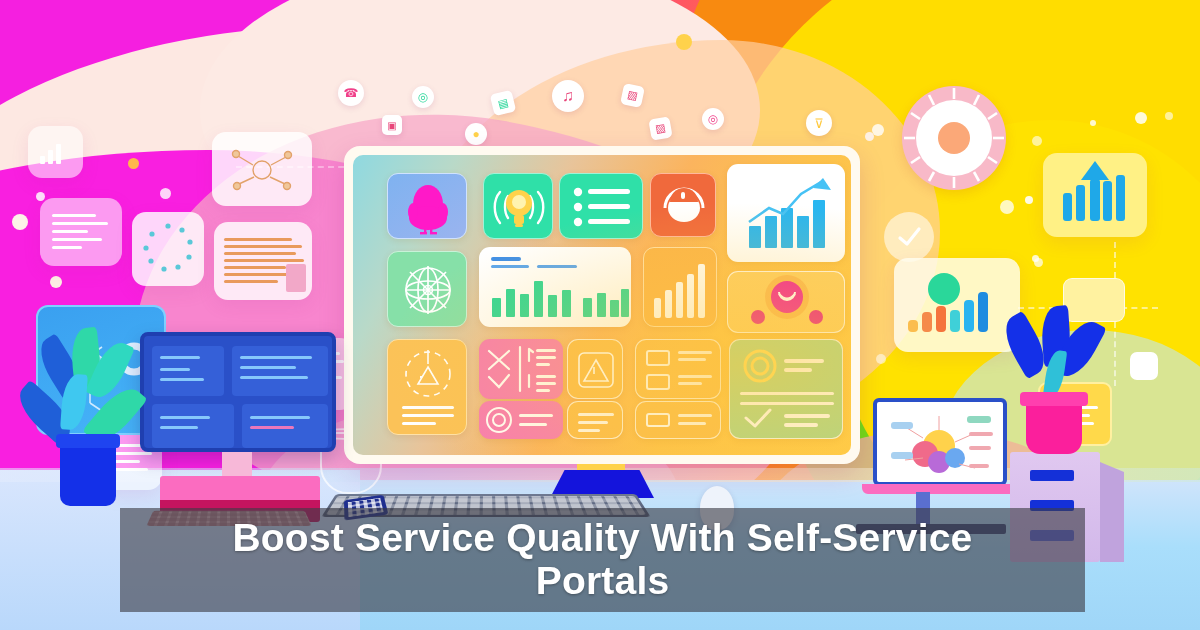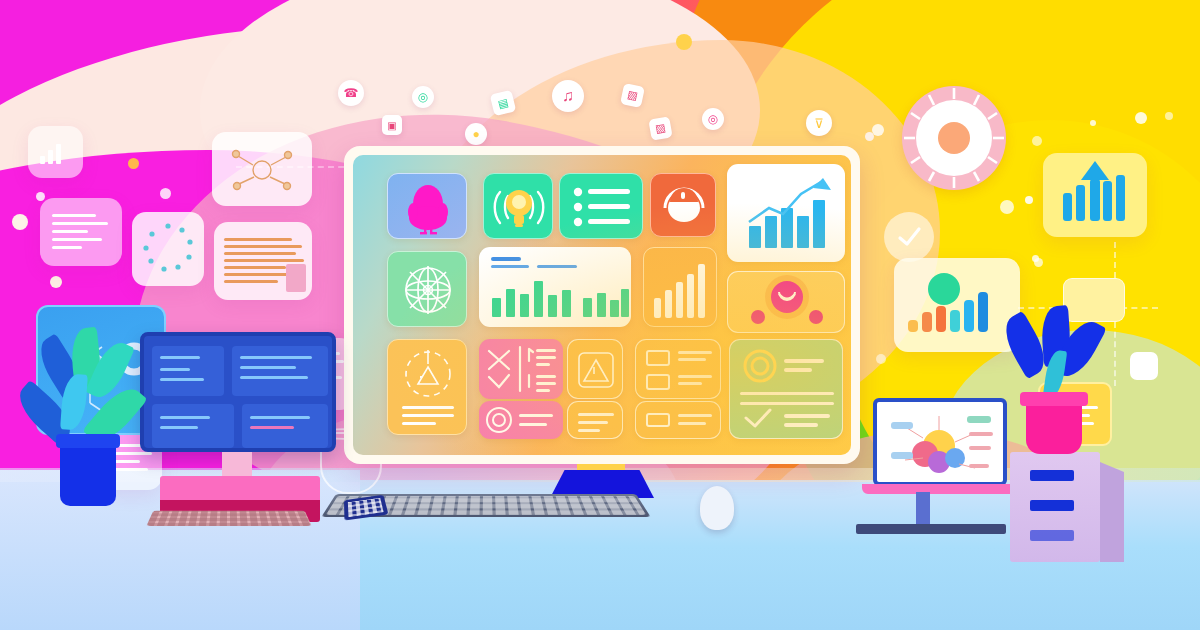--- a/index.html
+++ b/index.html
@@ -811,14 +811,17 @@
 
   <div>
     <div class="leaf" style="left:1010px;top:314px;width:30px;height:62px;background:#1430e8;transform:rotate(-30deg);"></div>
     <div class="leaf" style="left:1042px;top:306px;width:28px;height:60px;background:#1430e8;transform:rotate(-4deg);"></div>
     <div class="leaf" style="left:1064px;top:318px;width:30px;height:62px;background:#1430e8;transform:rotate(28deg);"></div>
     <div class="leaf" style="left:1046px;top:350px;width:18px;height:48px;background:#2fc0d8;transform:rotate(8deg);"></div>
     <div class="pot" style="left:1026px;top:398px;width:56px;height:56px;background:#fb1f9c;border-radius:0 0 14px 14px;"></div>
     <div style="position:absolute;left:1020px;top:392px;width:68px;height:14px;background:#ff3fae;border-radius:4px;"></div>
   </div>
 
+  <div id="banner">
+    <div id="banner-title">Boost Service Quality With Self-Service Portals</div>
+  </div>
 
 </div>
 
 </body></html>

